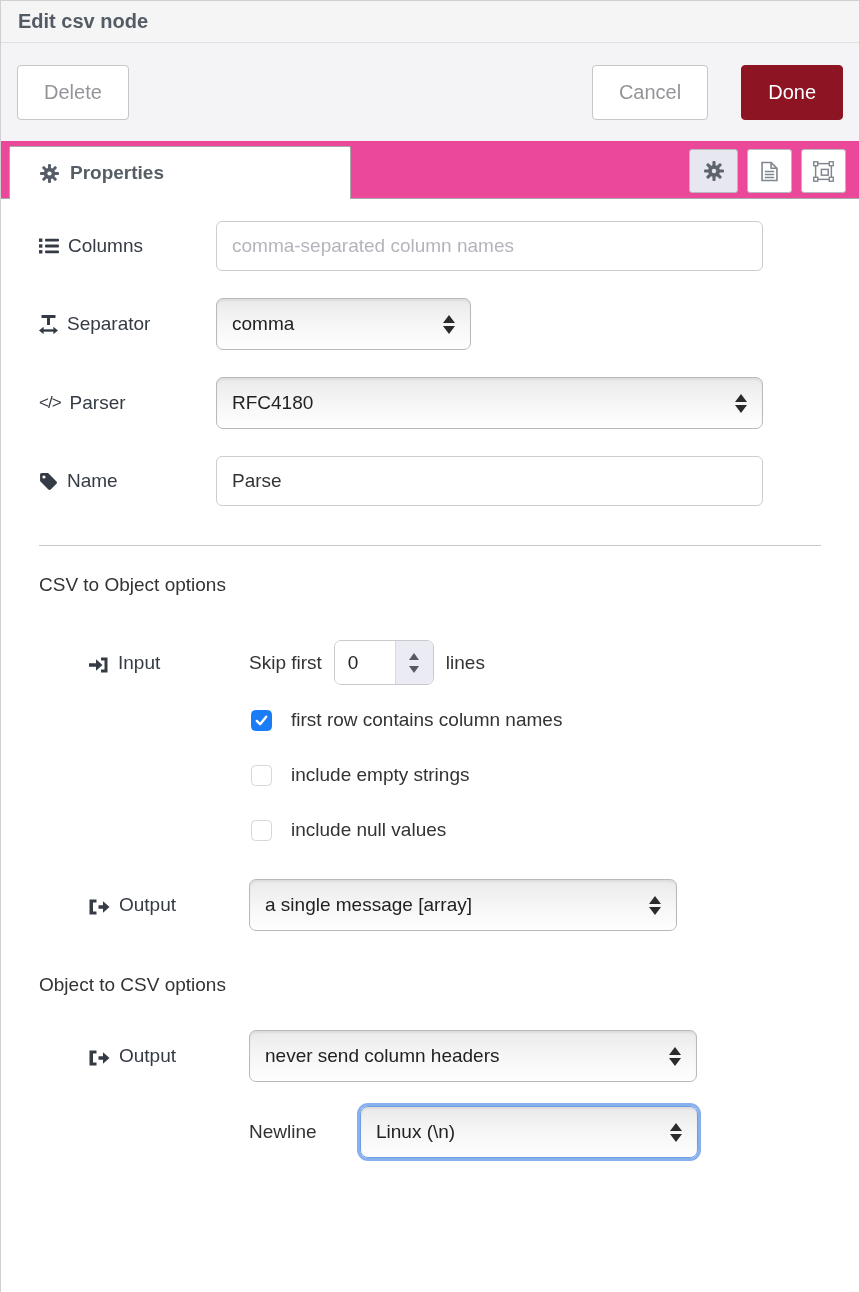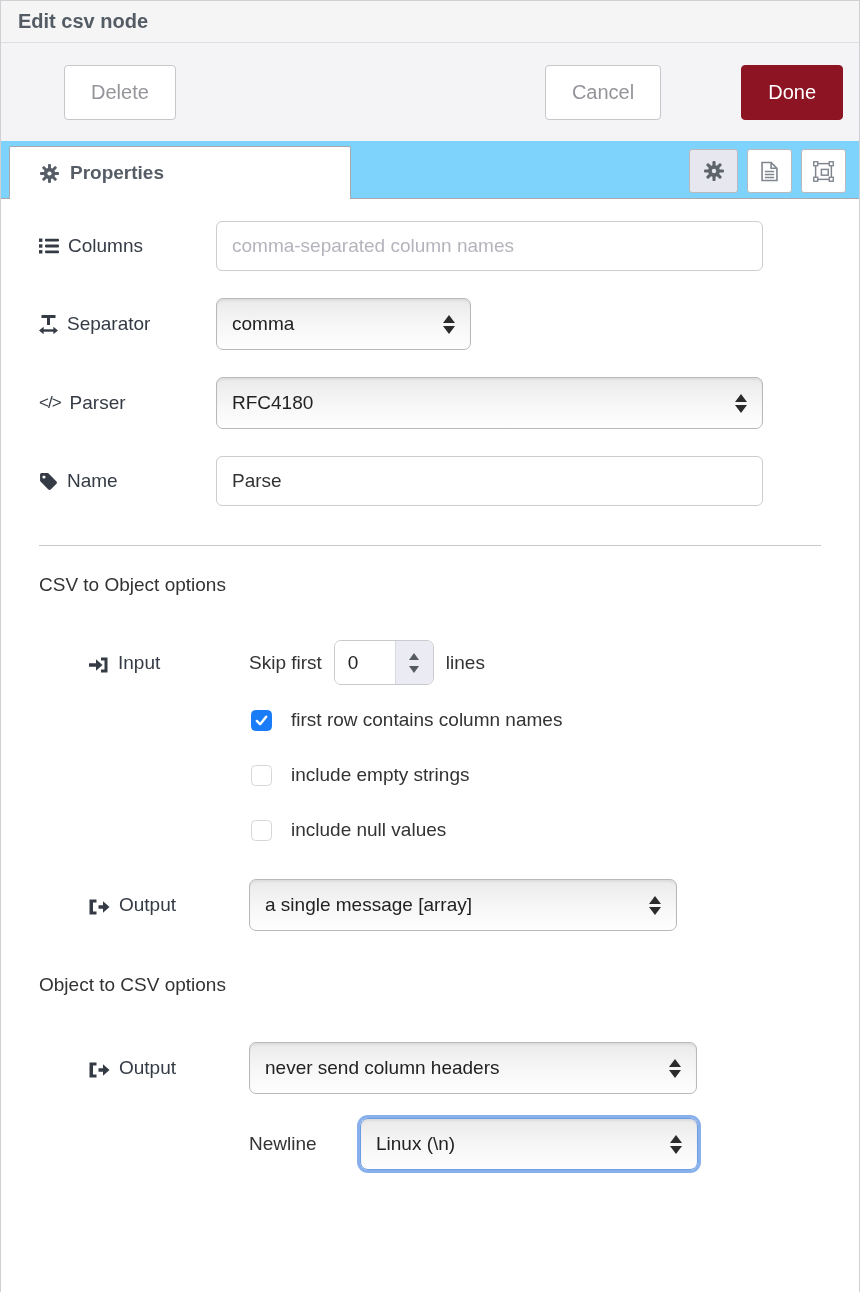--- a/index.html
+++ b/index.html
@@ -25,29 +25,29 @@
   .dlg-title { font-size: 20px; font-weight: bold; color: #535b64; }
   
   .dlg-toolbar {
     height: 98px; background: #f4f4f7;
     display: flex; align-items: center; justify-content: space-between;
     padding: 0 16px;
   }
   .btn {
     height: 55px; background: #ffffff; border: 1px solid #c6c6cb;
     border-radius: 4px; font-family: inherit; font-size: 20px;
-    color: #94949a; padding: 0 26px; cursor: pointer; margin-left: 47px;
+    color: #94949a; padding: 0 26px; cursor: pointer;
   }
   .toolbar-right { display: flex; gap: 33px; }
   .btn-primary {
     background: #8c1423; border-color: #8c1423; color: #ffffff;
   }
   
   .tab-bar {
-    height: 58px; background: #7dd3fc; position: relative;
+    height: 58px; background: #ec4899; position: relative;
     border-bottom: 1px solid #a8a8ad;
   }
   .tab {
     position: absolute; left: 8px; bottom: -1px;
     width: 342px; height: 53px; background: #ffffff;
     border: 1px solid #a8a8ad; border-bottom: none;
     border-radius: 2px 2px 0 0;
     display: flex; align-items: center; gap: 11px; padding-left: 30px;
     cursor: pointer;
   }
@@ -117,21 +117,21 @@
   .checkbox {
     width: 21px; height: 21px; border-radius: 4.5px; background: #ffffff;
     border: 1px solid #d6d6db; display: flex; align-items: center; justify-content: center;
     cursor: pointer; flex-shrink: 0;
   }
   .checkbox.checked { background: #1a7cf7; border-color: #1a7cf7; }
   .checkbox svg { display: none; }
   .checkbox.checked svg { display: block; }
   .cb-label { font-size: 19px; color: #333333; margin-left: 19px; }
   .mt38 { margin-top: 38px; }
-  .mt43 { margin-top: 43px; margin-bottom: 46px; }
+  .mt43 { margin-top: 43px; margin-bottom: 34px; }
   .newline-row { display: flex; align-items: center; padding-left: 248px; margin-top: 24px; }
   .newline-label { width: 111px; font-size: 19px; color: #333333; flex-shrink: 0; }
 </style>
 </head>
 <body>
 
 <div class="dialog">
 
   <div class="dlg-header">
     <span class="dlg-title">Edit csv node</span>

